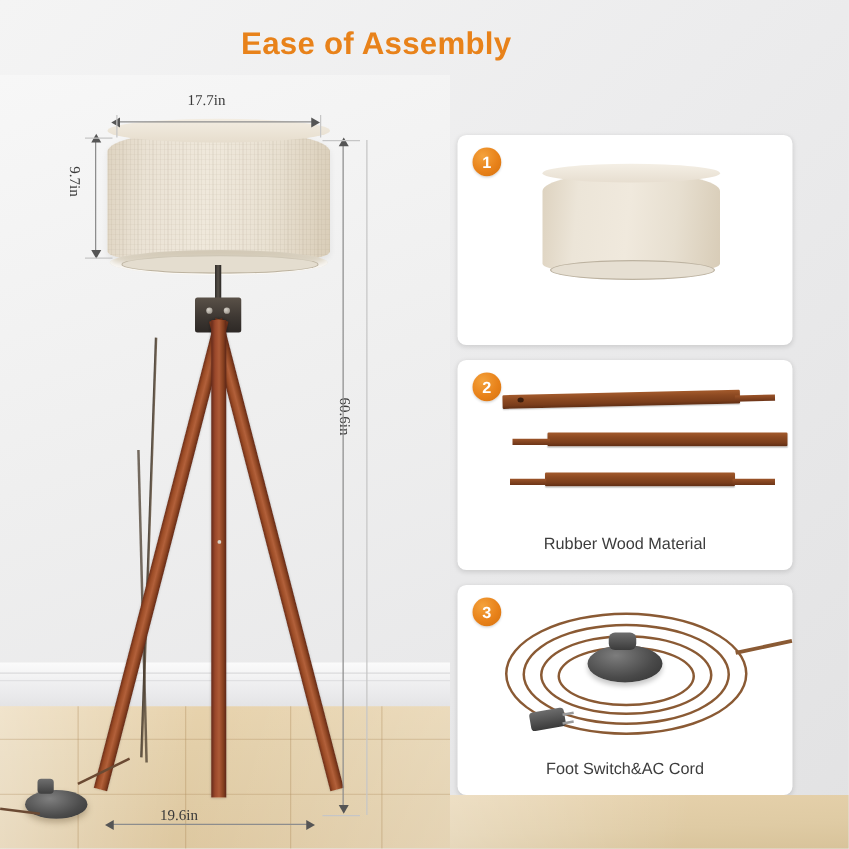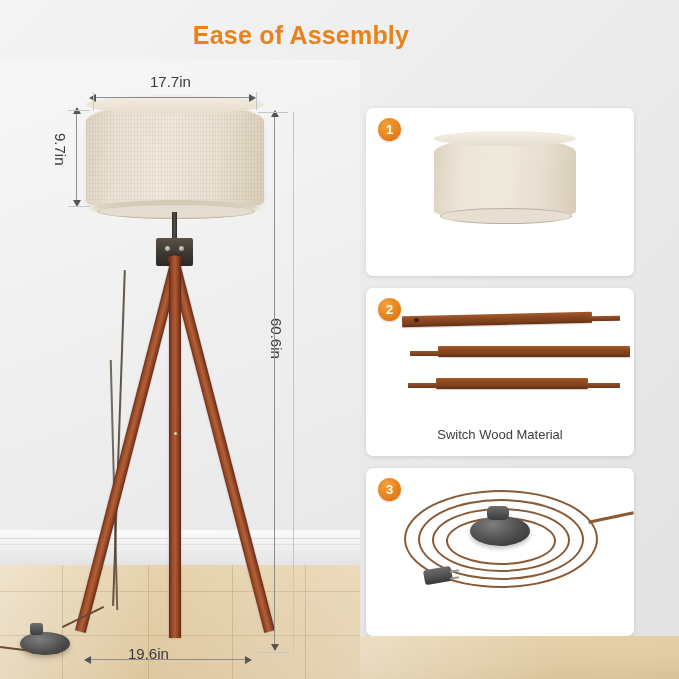--- a/index.html
+++ b/index.html
@@ -71,21 +71,21 @@
   .switch{position:absolute;left:20px;top:572px;width:50px;height:23px;border-radius:50%;
     background:radial-gradient(ellipse at 40% 30%,#7f7f7f,#4c4c4c 60%,#333 100%);
     box-shadow:0 3px 5px rgba(90,70,40,.35);}
   .switch-btn{position:absolute;left:30px;top:563px;width:13px;height:12px;border-radius:3px;
     background:linear-gradient(180deg,#6f6f6f,#3f3f3f);}
   .cord-floor{position:absolute;left:0px;top:588px;width:32px;height:2px;background:#6b4a33;transform:rotate(7deg);}
   .cord-up{position:absolute;left:60px;top:556px;width:46px;height:2px;background:#6b4a33;transform:rotate(-26deg);}
 
   
   .dimline{position:absolute;background:#8d8d8d;}
-  .dimtext{position:absolute;color:#3a3a3a;font-size:15px;white-space:nowrap;}
+  .dimtext{position:absolute;color:#3a3a3a;font-size:12px;white-space:nowrap;font-family:Liberation Serif, serif;}
   .dimtext.v{writing-mode:vertical-rl;}
   .ext{position:absolute;background:#c6c6c6;}
   .arw{position:absolute;width:0;height:0;}
   .arw-l{border-top:4px solid transparent;border-bottom:4px solid transparent;border-right:7px solid #555;}
   .arw-r{border-top:4px solid transparent;border-bottom:4px solid transparent;border-left:7px solid #555;}
   .arw-u{border-left:4px solid transparent;border-right:4px solid transparent;border-bottom:7px solid #555;}
   .arw-d{border-left:4px solid transparent;border-right:4px solid transparent;border-top:7px solid #555;}
 
   
   .card{position:absolute;left:366px;width:268px;background:#fff;border-radius:7px;
@@ -227,35 +227,36 @@
       <div class="knot" style="left:48px;top:16px"></div>
       <div class="wtip" style="left:222px;top:14px;width:32px;transform:rotate(-1.3deg)"></div>
 
       <div class="wleg" style="left:72px;top:44px;width:192px"></div>
       <div class="wtip" style="left:44px;top:49px;width:30px"></div>
 
       <div class="wleg" style="left:70px;top:76px;width:152px"></div>
       <div class="wtip" style="left:42px;top:81px;width:29px"></div>
       <div class="wtip" style="left:220px;top:81px;width:34px"></div>
     </div>
-    <div class="cap">Switch Wood Material</div>
+    <div class="cap">Rubber Wood Material</div>
   </div>
 
   <div id="card3" class="card">
     <div class="badge">3</div>
     <div class="art">
       <div class="coil" style="left:38px;top:8px;width:190px;height:94px"></div>
       <div class="coil" style="left:52px;top:17px;width:162px;height:77px"></div>
       <div class="coil" style="left:66px;top:26px;width:134px;height:60px"></div>
       <div class="coil" style="left:80px;top:35px;width:106px;height:44px"></div>
       <div class="ctail" style="left:222px;top:34px;width:46px;transform:rotate(-12deg)"></div>
       <div class="fswitch"></div>
       <div class="fbtn"></div>
       <div class="plug"></div>
       <div class="prong" style="left:84px;top:88px;transform:rotate(-10deg)"></div>
       <div class="prong" style="left:84px;top:95px;transform:rotate(-10deg)"></div>
     </div>
+    <div class="cap">Foot Switch&amp;AC Cord</div>
   </div>
 
   <div id="footfloor"></div>
   <div id="footsheen"></div>
 
 </div>
 
 </body></html>

